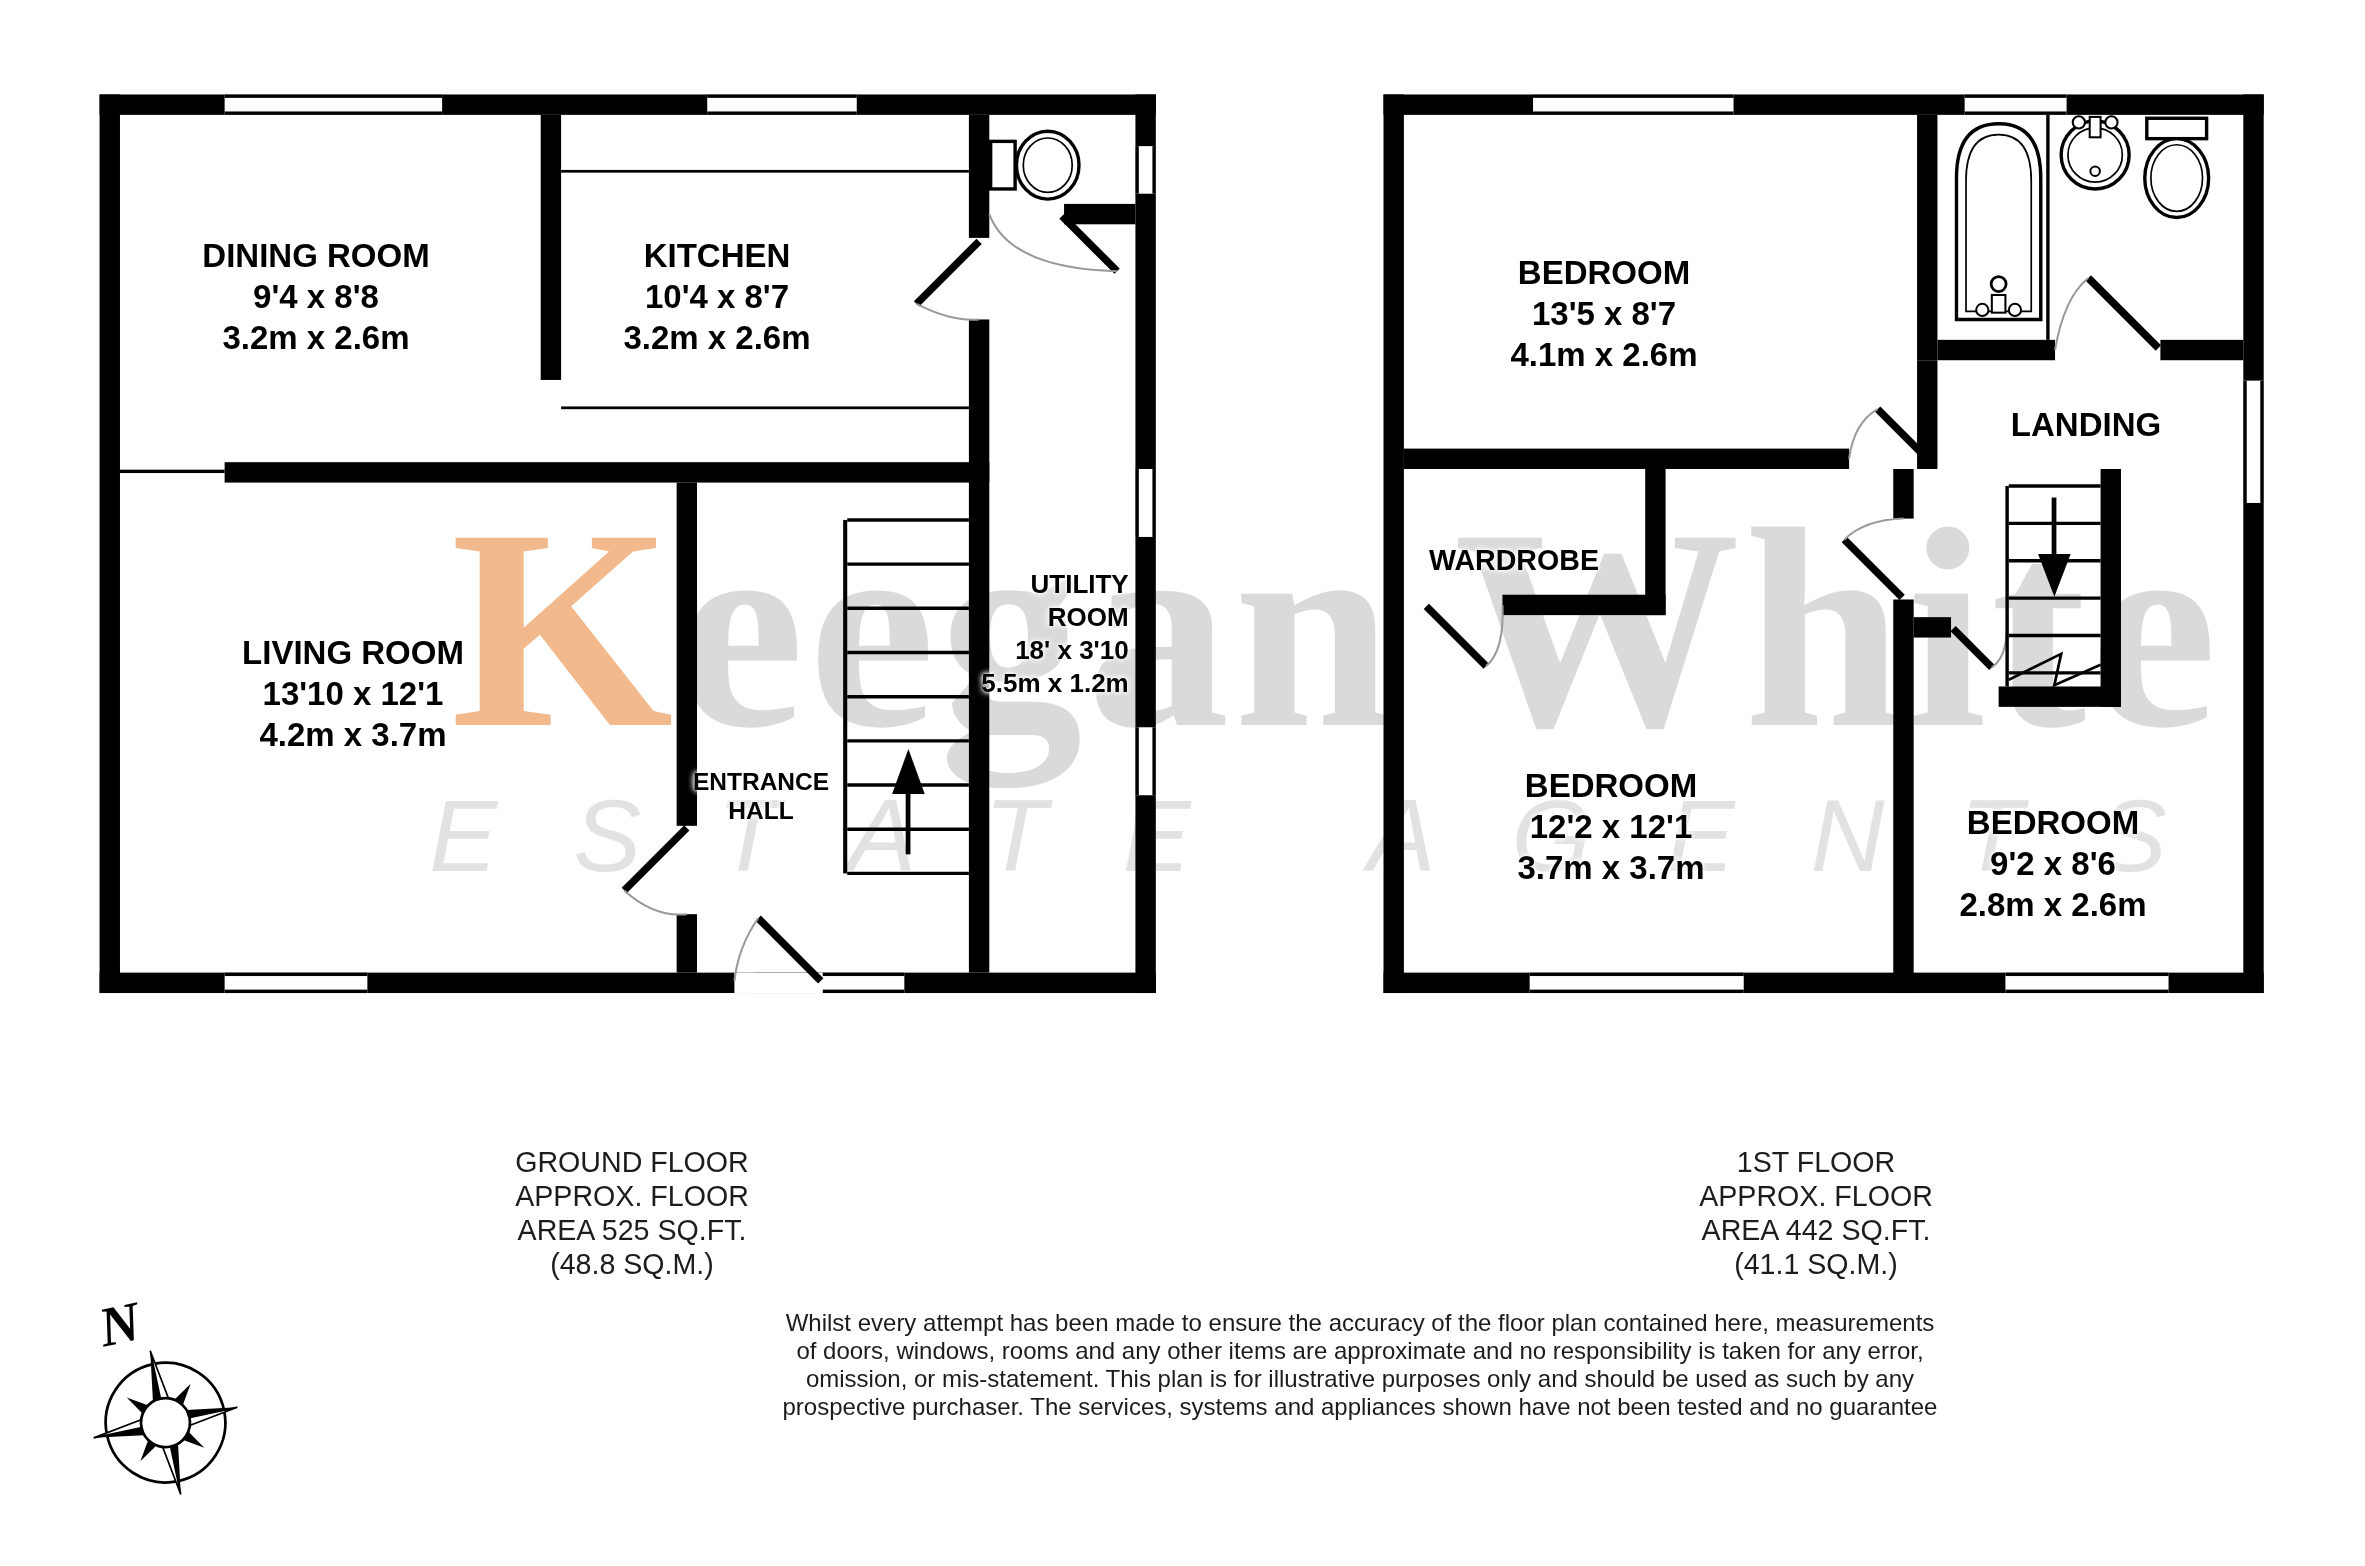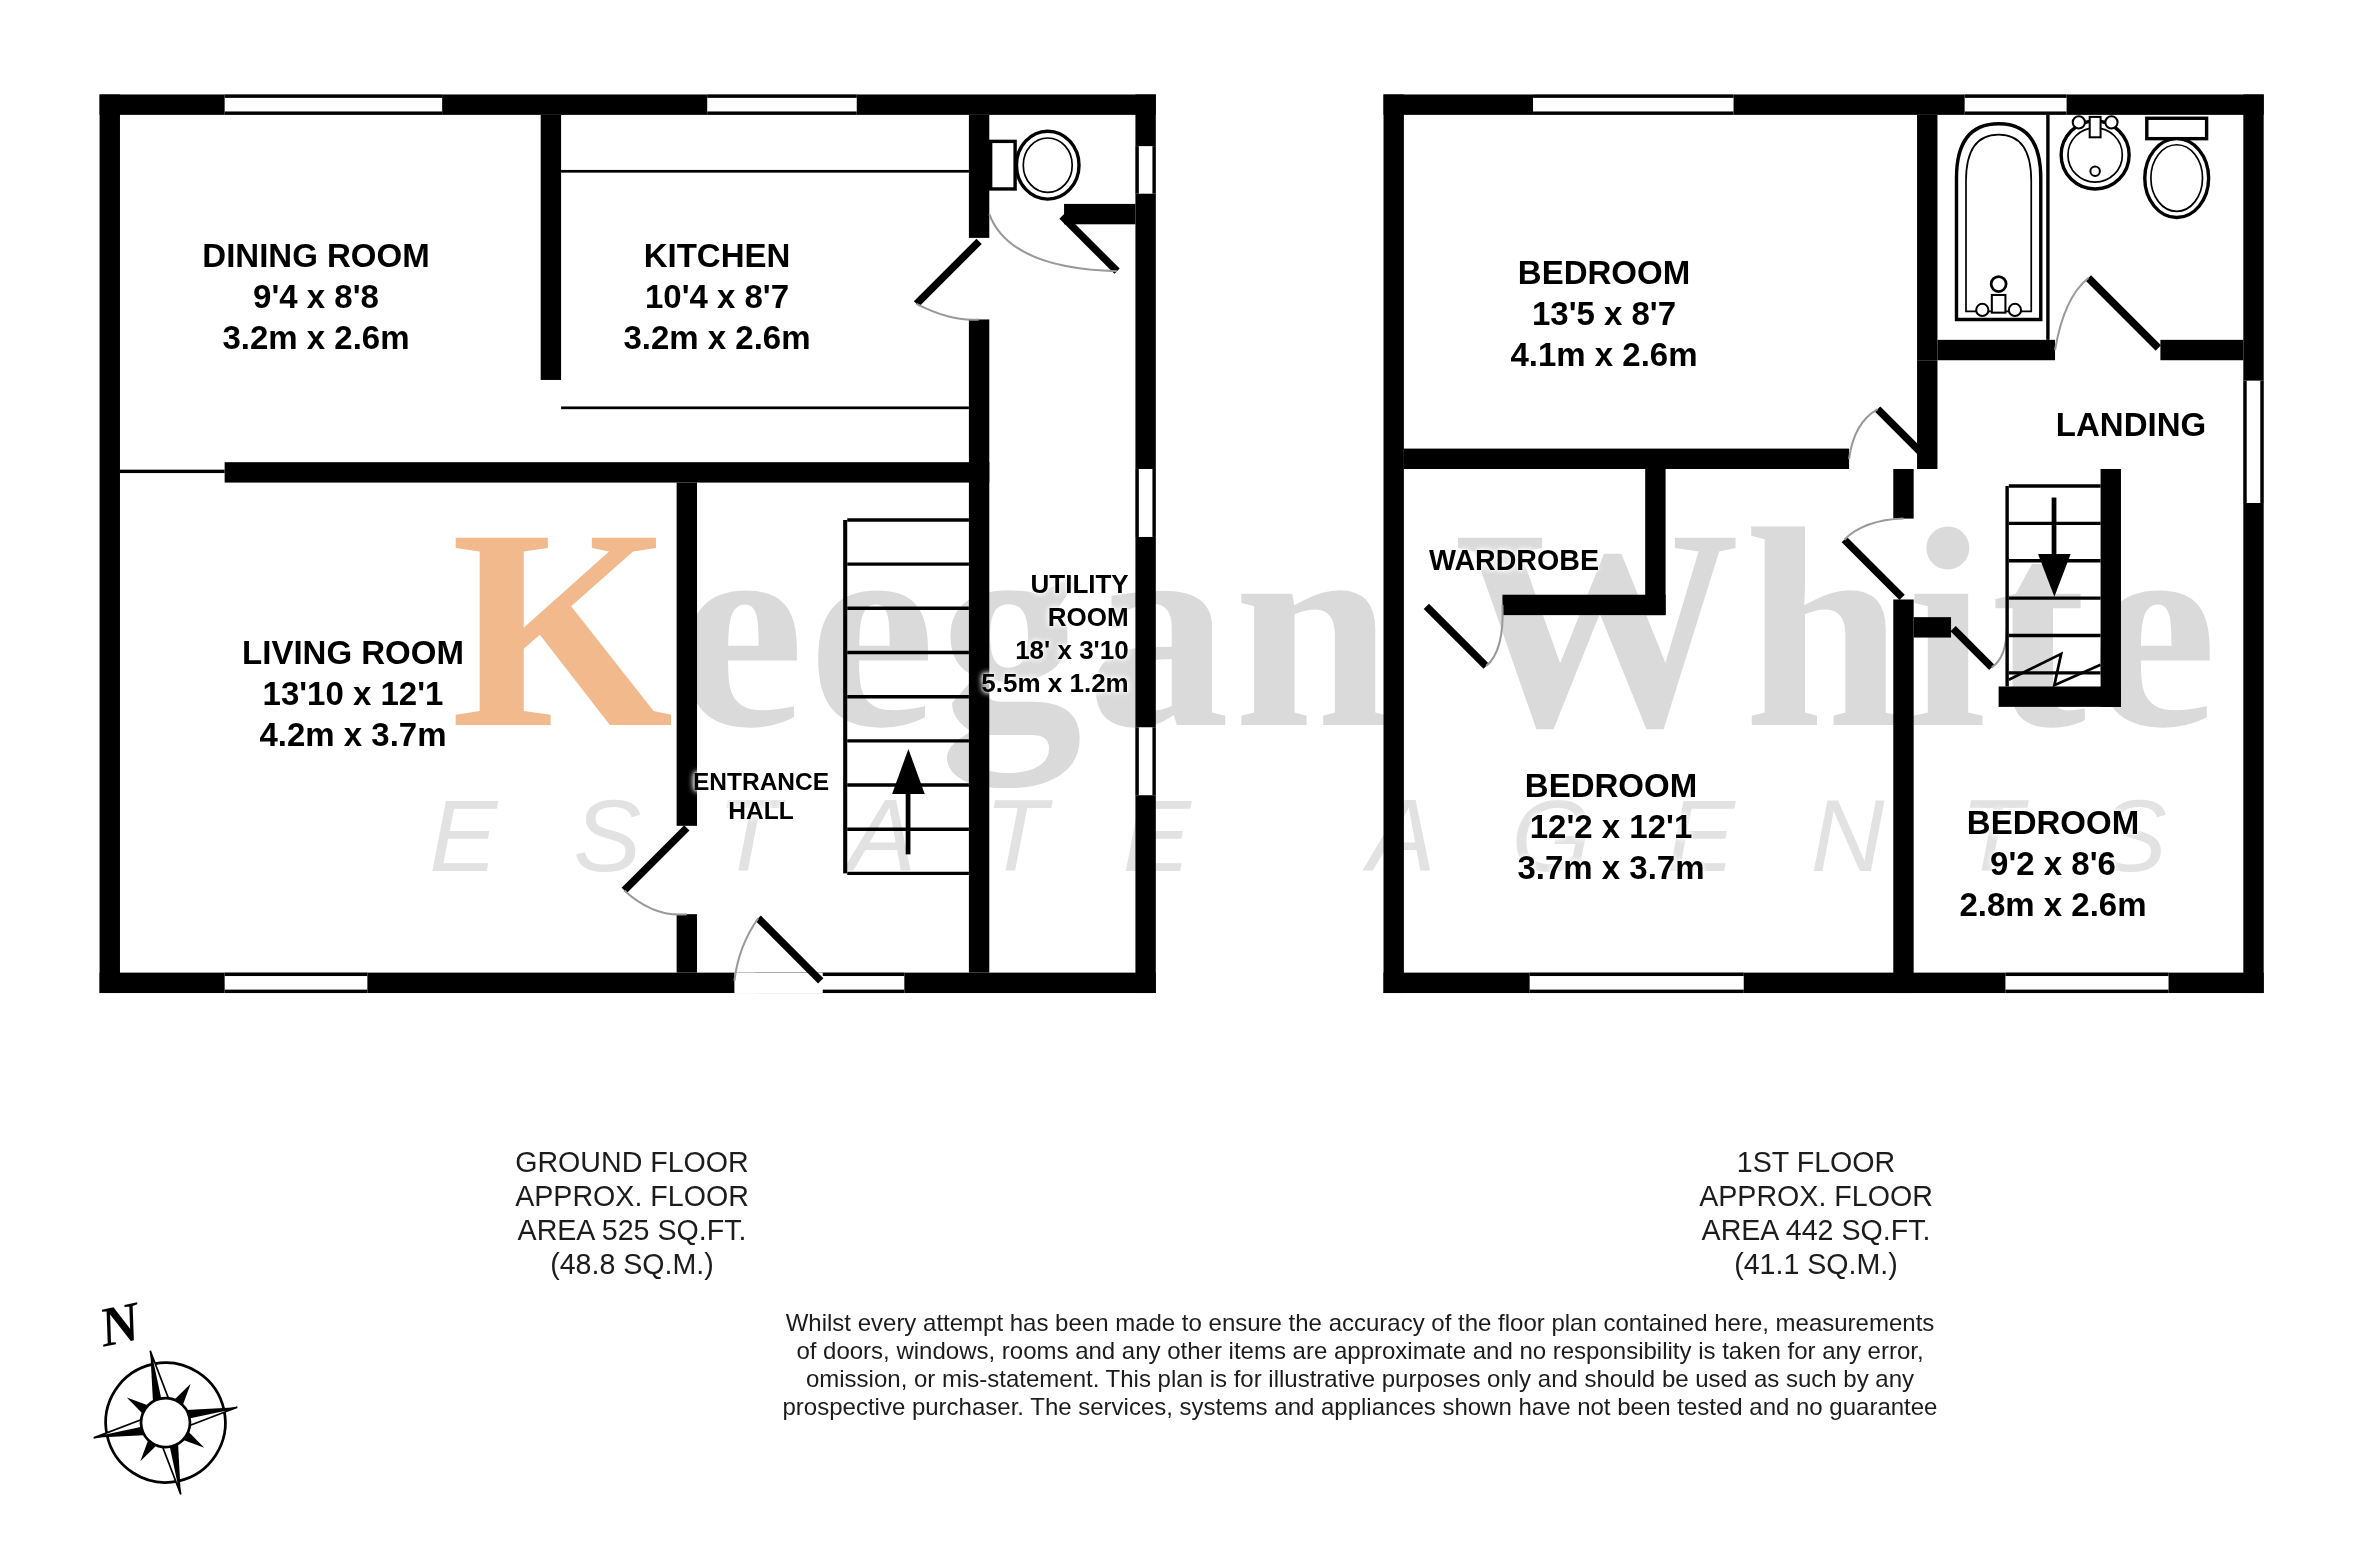--- a/index.html
+++ b/index.html
@@ -323,21 +323,21 @@
   <div class="lbl room" style="left:1611px;top:765px;">
     <div>BEDROOM</div>
     <div>12'2 x 12'1</div>
     <div>3.7m x 3.7m</div>
   </div>
   <div class="lbl room" style="left:2053px;top:802px;">
     <div>BEDROOM</div>
     <div>9'2 x 8'6</div>
     <div>2.8m x 2.6m</div>
   </div>
-  <div class="lbl room" style="left:2086px;top:404px;margin-left:45px;">
+  <div class="lbl room" style="left:2086px;top:404px;">
     <div>LANDING</div>
   </div>
   <div class="lbl room" style="left:1514px;top:540px;font-size:28.6px;">
     <div>WARDROBE</div>
   </div>
 
   <div class="lbl cap" style="left:632px;top:1109px;">
     <div>GROUND FLOOR</div>
     <div>APPROX. FLOOR</div>
     <div>AREA 525 SQ.FT.</div>

